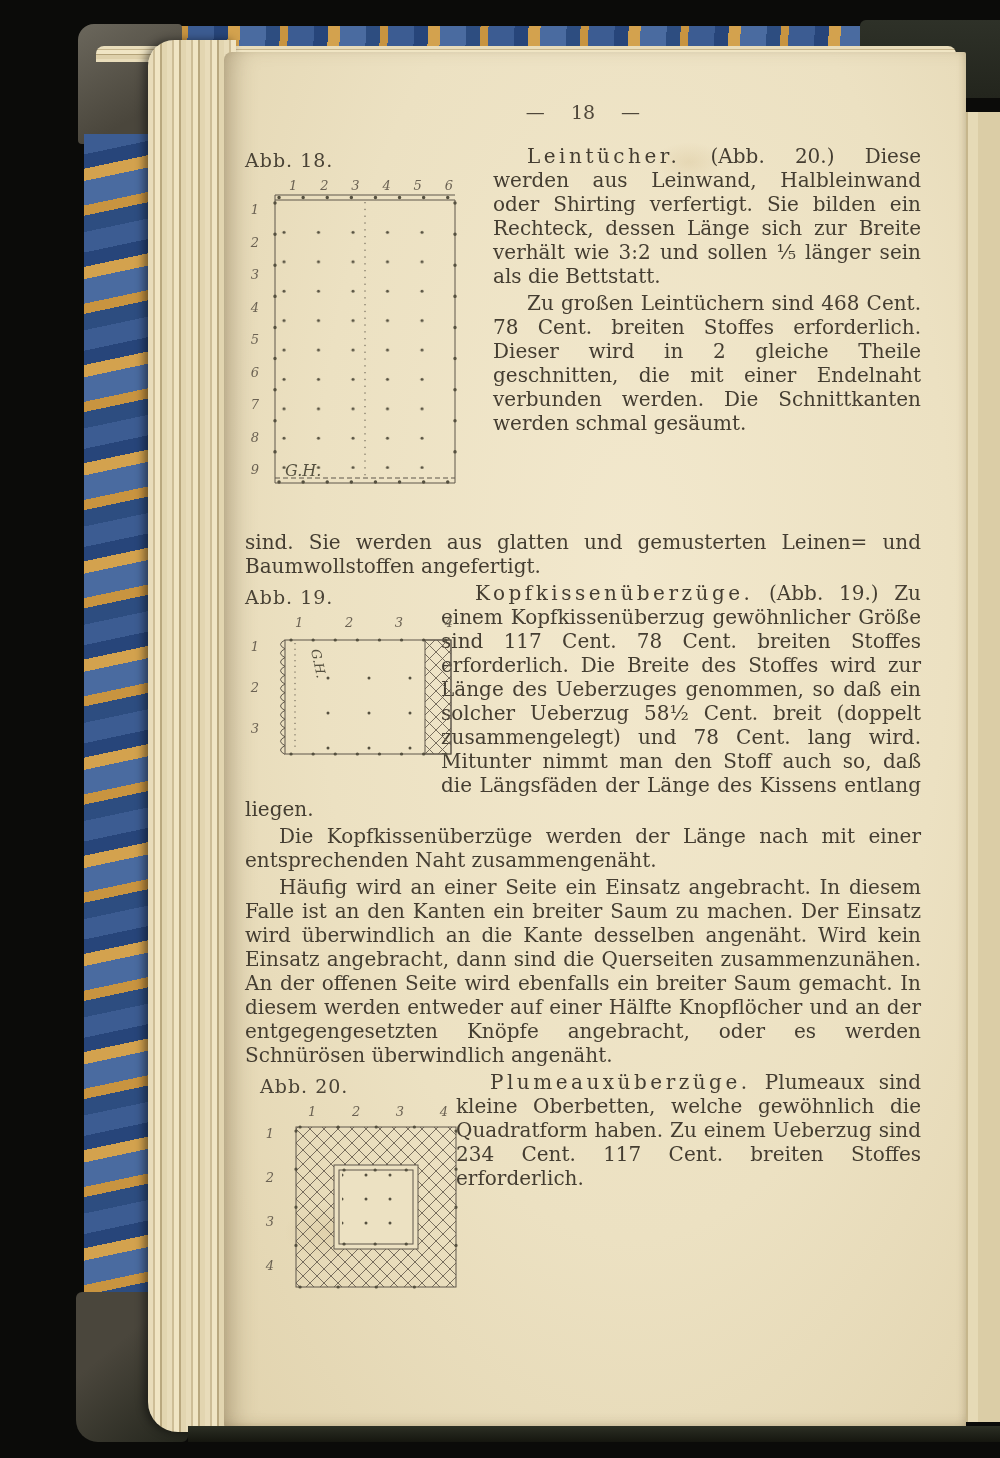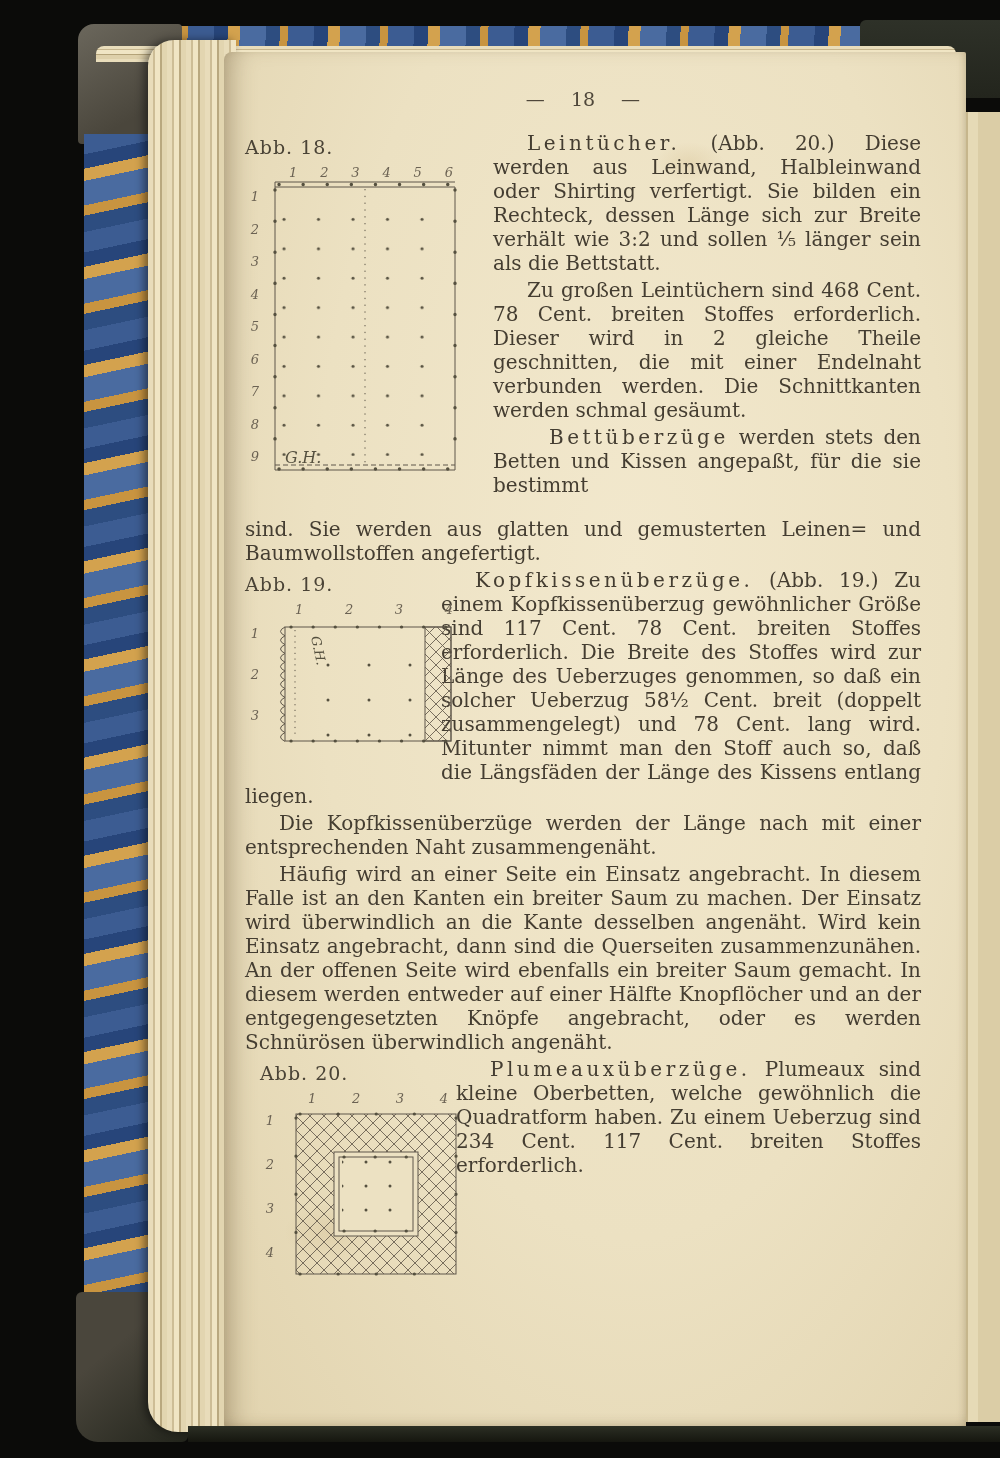--- a/index.html
+++ b/index.html
@@ -29,21 +29,21 @@
     background:radial-gradient(ellipse at 55% 38%,#f2e8cd 0%,#ece1c2 55%,#e1d3ae 100%);
     box-shadow:inset 20px 0 26px -14px rgba(92,72,40,.40), inset -5px 0 10px -5px rgba(120,100,60,.35), inset 0 -8px 14px -8px rgba(110,90,55,.35);}
   .page-main .fox1{position:absolute;left:430px;top:90px;width:70px;height:40px;border-radius:50%;
     background:radial-gradient(ellipse,rgba(190,160,100,.18),rgba(0,0,0,0) 70%);}
   .page-main .fox2{position:absolute;left:60px;top:1150px;width:90px;height:60px;border-radius:50%;
     background:radial-gradient(ellipse,rgba(180,150,95,.15),rgba(0,0,0,0) 70%);}
   .page-next{position:absolute;left:966px;top:112px;width:34px;height:1310px;
     background:linear-gradient(90deg,#c6b68c 0 2px,#e6dab6 2px 12px,#dbcda6 12px 34px);}
 
   
-  .content{position:absolute;left:245px;top:87px;width:676px;color:#443d31;font-size:20px;line-height:24px;}
+  .content{position:absolute;left:245px;top:100px;width:676px;color:#443d31;font-size:20px;line-height:24px;}
   .pageno{text-align:center;font-size:19px;margin:0 0 20px 0;word-spacing:20px;color:#4f473a;}
   .title{text-align:center;font-size:24px;font-weight:bold;letter-spacing:7px;margin:0 0 14px 0;color:#3f382c;}
   .para{text-align:justify;text-indent:34px;margin:0 0 3px 0;}
   .para .lead{letter-spacing:3.5px;}
   .para.deep{text-indent:56px;}
   .para.cont{text-indent:0;clear:left;}
   .clr{clear:both;}
 
   
   .figblock{float:left;}
@@ -129,21 +129,20 @@
           </g>
           <rect x="13" y="18" width="170" height="262" fill="url(#dg18)"></rect>
           <text x="18" y="287" font-size="16" font-style="italic" fill="#55503f">G.H.</text>
         </svg>
       </div>
     </figure>
   </div>
 
   <p class="para"><span class="lead">Leintücher.</span><span> (Abb. 20.) Diese werden aus Leinwand, Halbleinwand oder Shirting verfertigt. Sie bilden ein Rechteck, dessen Länge sich zur Breite verhält wie 3:2 und sollen ¹⁄₅ länger sein als die Bettstatt.</span></p>
   <p class="para">Zu großen Leintüchern sind 468 Cent. 78 Cent. breiten Stoffes erforderlich. Dieser wird in 2 gleiche Theile geschnitten, die mit einer Endelnaht verbunden werden. Die Schnittkanten werden schmal gesäumt.</p>
-  <p class="para deep"><span class="lead">Bettüberzüge</span><span> werden stets den Betten und Kissen angepaßt, für die sie bestimmt</span></p>
   <p class="para cont">sind. Sie werden aus glatten und gemusterten Leinen= und Baumwollstoffen angefertigt.</p>
 
   <div class="figblock f19">
     <figure>
       <figcaption>Abb. 19.</figcaption>
       <div class="figwrap">
         <div class="ticks-top">
             <span class="tick">1</span>
             <span class="tick">2</span>
             <span class="tick">3</span>

